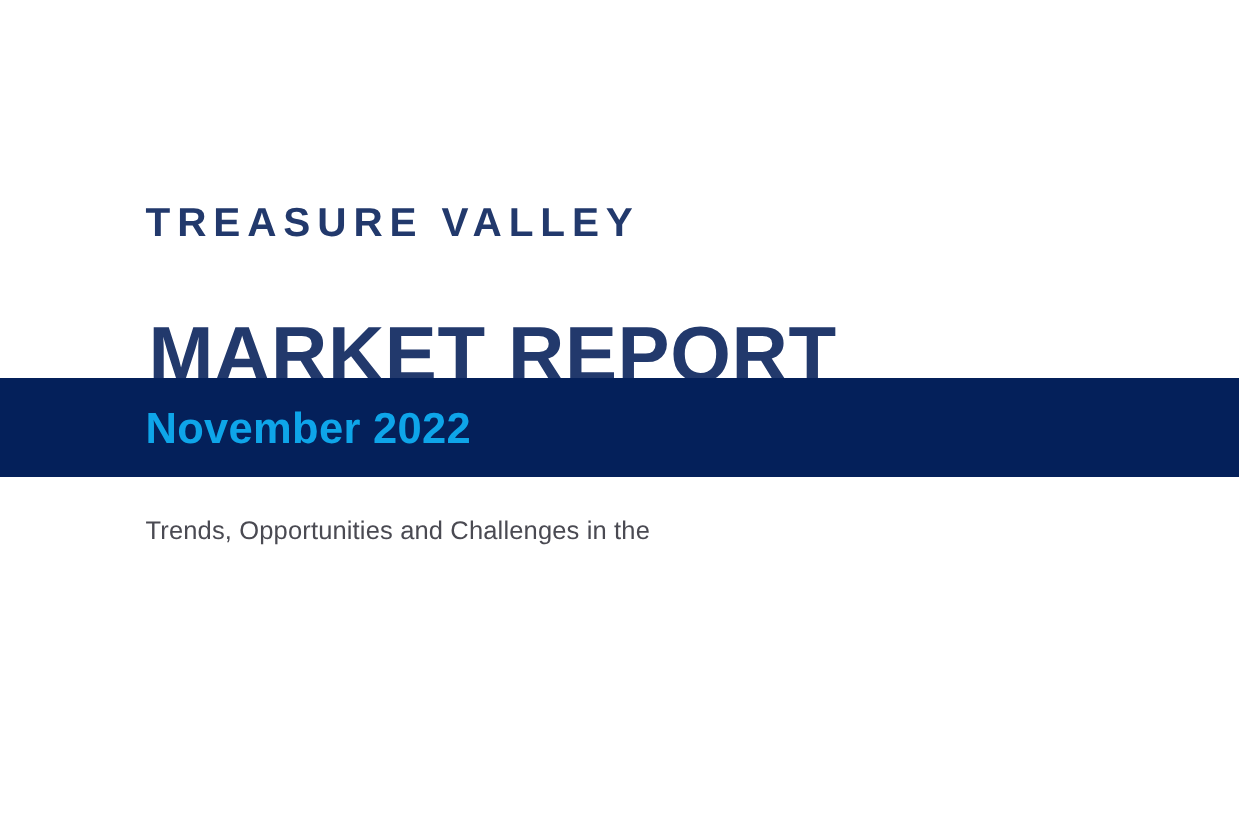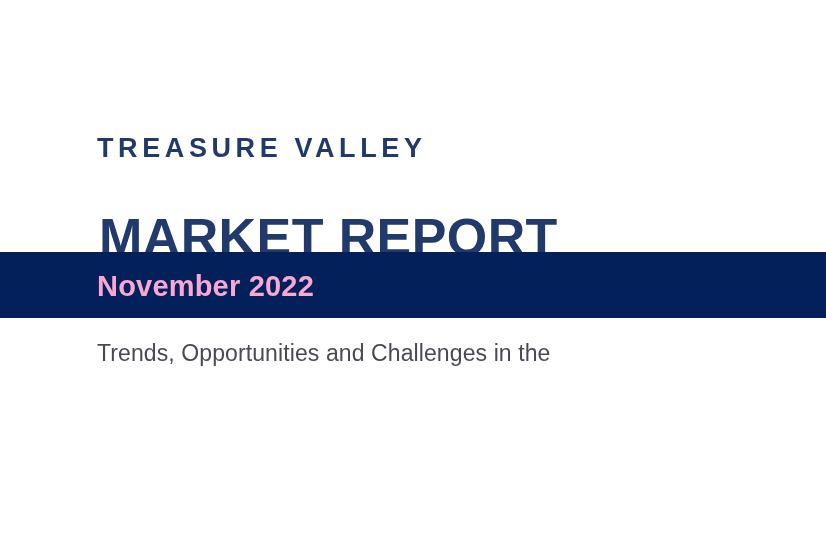--- a/index.html
+++ b/index.html
@@ -60,31 +60,31 @@
     background: #04205A;
   }
   #date-label {
     position: absolute;
     left: 97px;
     top: 18px;
     font-size: 29px;
     font-weight: 700;
     letter-spacing: 0.2px;
     line-height: 32px;
-    color: #f9a8d4;
+    color: #0ea5e9;
     white-space: nowrap;
   }
 
   
   #report-subtitle {
     position: absolute;
     left: 97px;
     top: 341px;
     width: 600px;
-    font-size: 23px;
+    font-size: 17px;
     font-weight: 400;
     letter-spacing: 0.1px;
     line-height: 25px;
     color: #4A4A52;
   }
   #report-subtitle .sub-line {
     display: block;
     white-space: nowrap;
   }
 </style>

